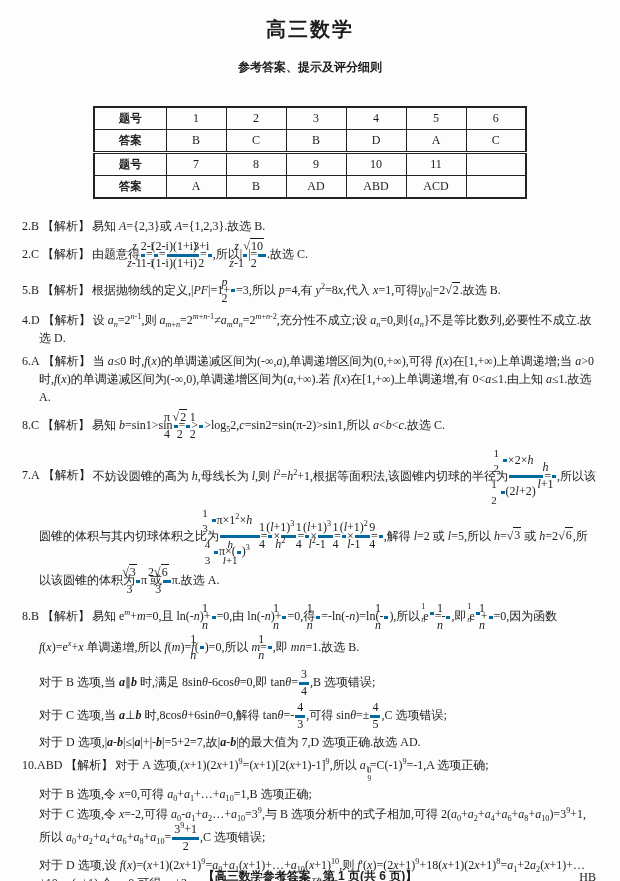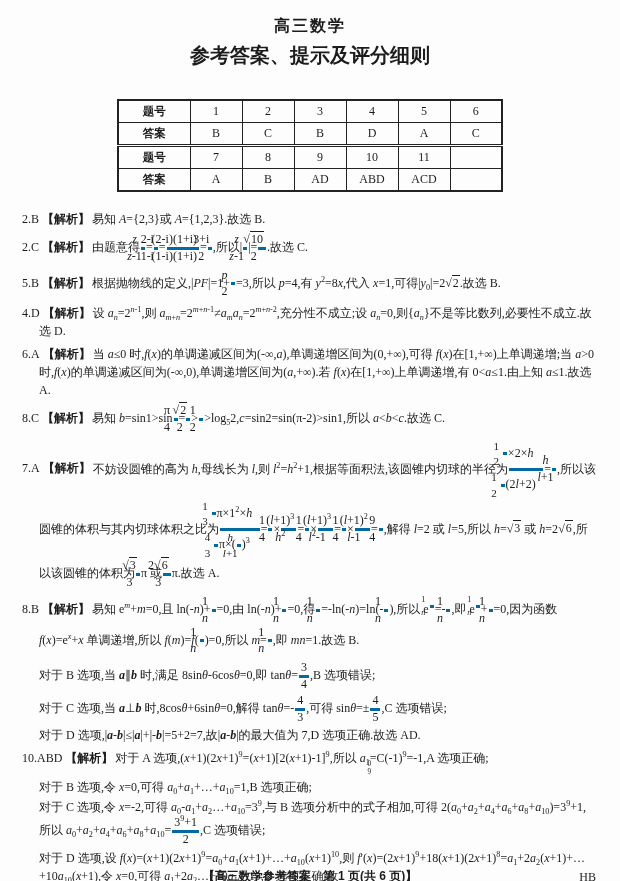--- a/index.html
+++ b/index.html
@@ -4,49 +4,49 @@
 <style>
   html,body{margin:0;padding:0;}
   body{
     width:620px;height:881px;background:#fdfdfd;color:#1c1c1c;
     font-family:"Liberation Serif","DejaVu Serif",serif;
     font-size:12px;overflow:hidden;position:relative;
   }
   .page{width:620px;height:881px;position:relative;}
   h1.title{
     font-family:"Liberation Sans","DejaVu Sans",sans-serif;
-    font-weight:700;font-size:16px;text-align:center;
-    margin:16px 0 5px 0;letter-spacing:2px;
+    font-weight:700;font-size:20px;text-align:center;
+    margin:16px 0 16px 0;letter-spacing:2px;
   }
   h2.subtitle{
     font-family:"Liberation Sans","DejaVu Sans",sans-serif;
-    font-weight:700;font-size:20px;text-align:center;margin:4px 0 8px 0;
+    font-weight:700;font-size:12px;text-align:center;margin:4px 0 8px 0;
   }
   table.anstab{
     border-collapse:collapse;margin:30px auto 10px auto;
-    width:386px;table-layout:fixed;border:2px solid #222;
+    width:434px;table-layout:fixed;border:2px solid #222;
   }
   table.anstab td{
     border:1px solid #222;height:21px;text-align:center;
     font-size:12px;padding:0;
   }
   table.anstab td.hd{
     font-family:"Liberation Sans","DejaVu Sans",sans-serif;
     font-weight:700;font-size:11.5px;
   }
   table.anstab col.c0{width:72px;}
   table.anstab tr.dbl td{border-top:3px double #222;}
   .sol{padding:6px 24px 0 22px;line-height:1.5;}
   .sol .item{margin:0 0 5px 0;}
   .sol .p0{padding-left:17px;text-indent:-17px;margin:2px 0;}
   .sol .pc{padding-left:17px;margin:2px 0;font-family:Liberation Serif, serif;}
   .num{margin-right:3px;}
   b.tag{
     font-family:"Liberation Sans","DejaVu Sans",sans-serif;
-    font-weight:700;margin-right:2px;margin-top:11px;
+    font-weight:400;margin-right:2px;margin-top:11px;
   }
   
   .fr{display:inline-block;vertical-align:middle;text-align:center;line-height:1.15;margin:0 1px;}
   .fr>span{display:block;padding:0 2px;}
   .fr>span+span{border-top:3px solid #0369a1;}
   .fr .fr{font-size:0.92em;}
   
   .sq{white-space:nowrap;}
   .sq>span{border-top:1px solid #1c1c1c;padding:0 1px;}
   sup,sub{font-size:0.68em;line-height:0;}

